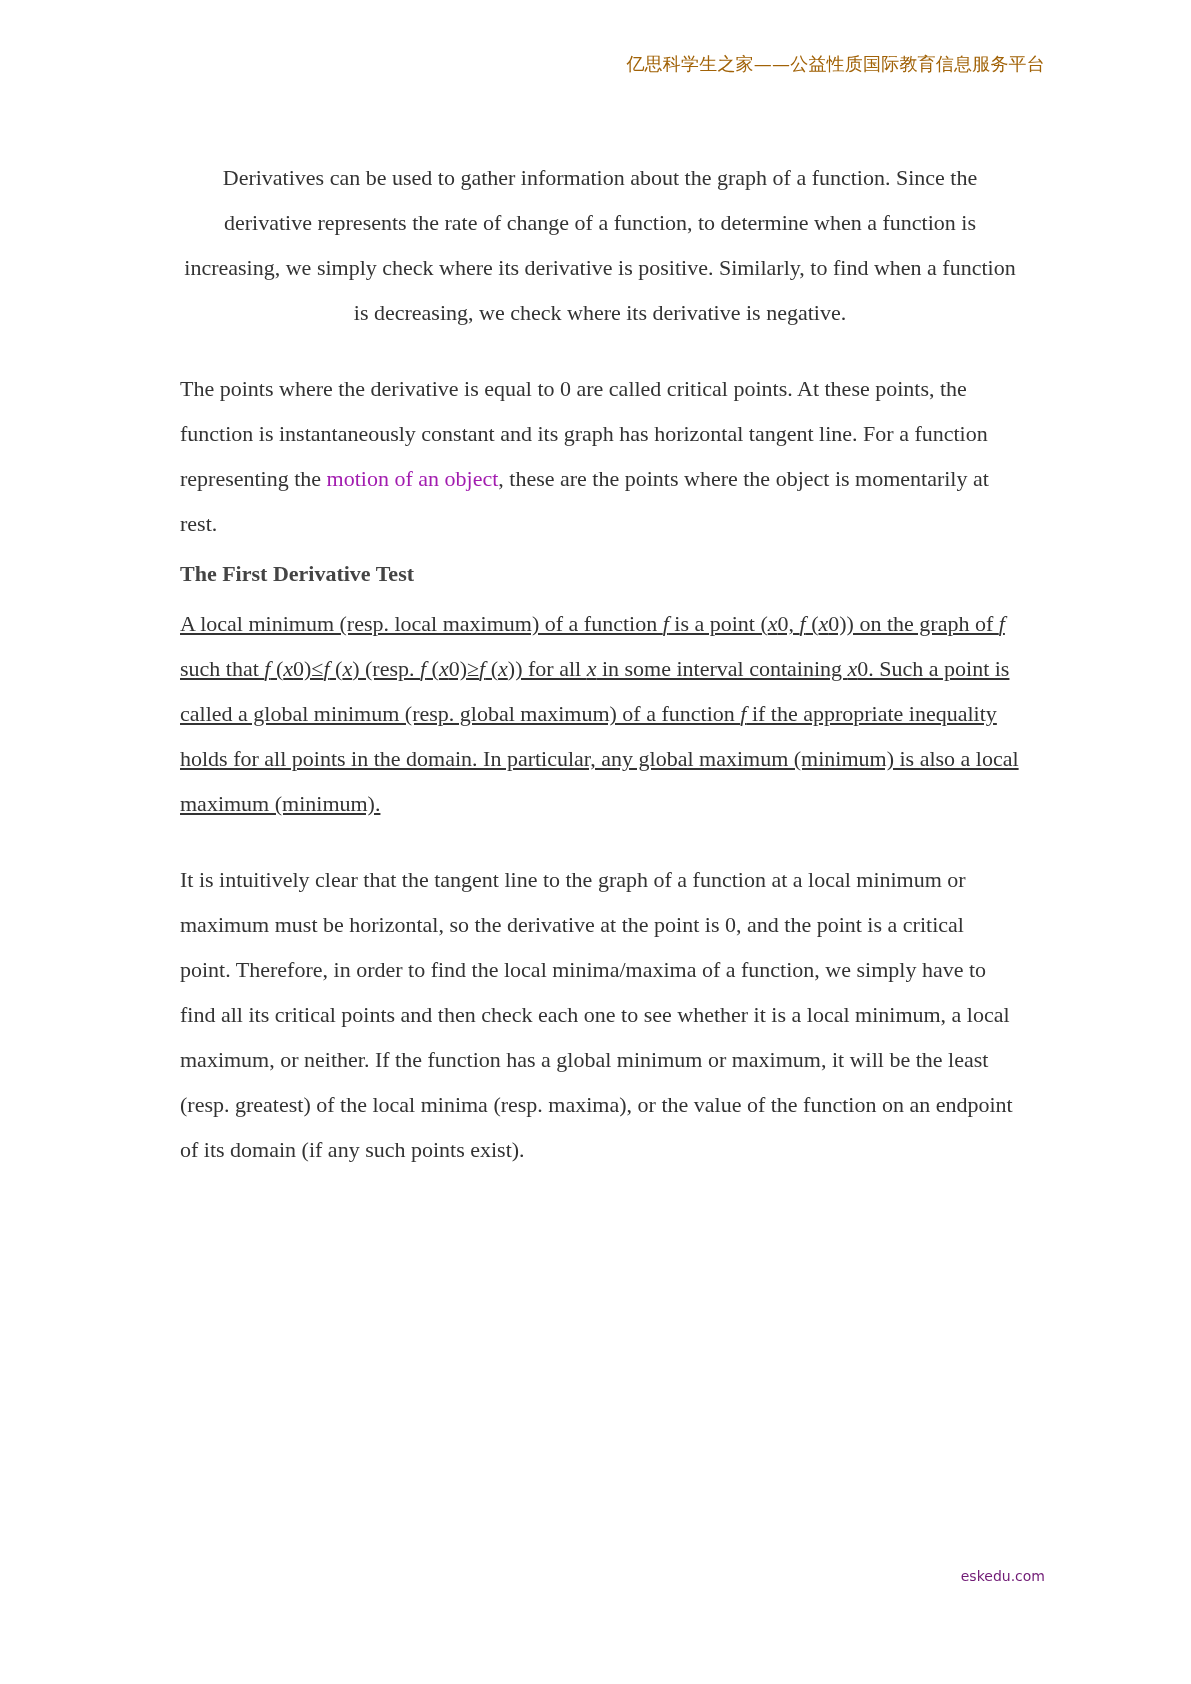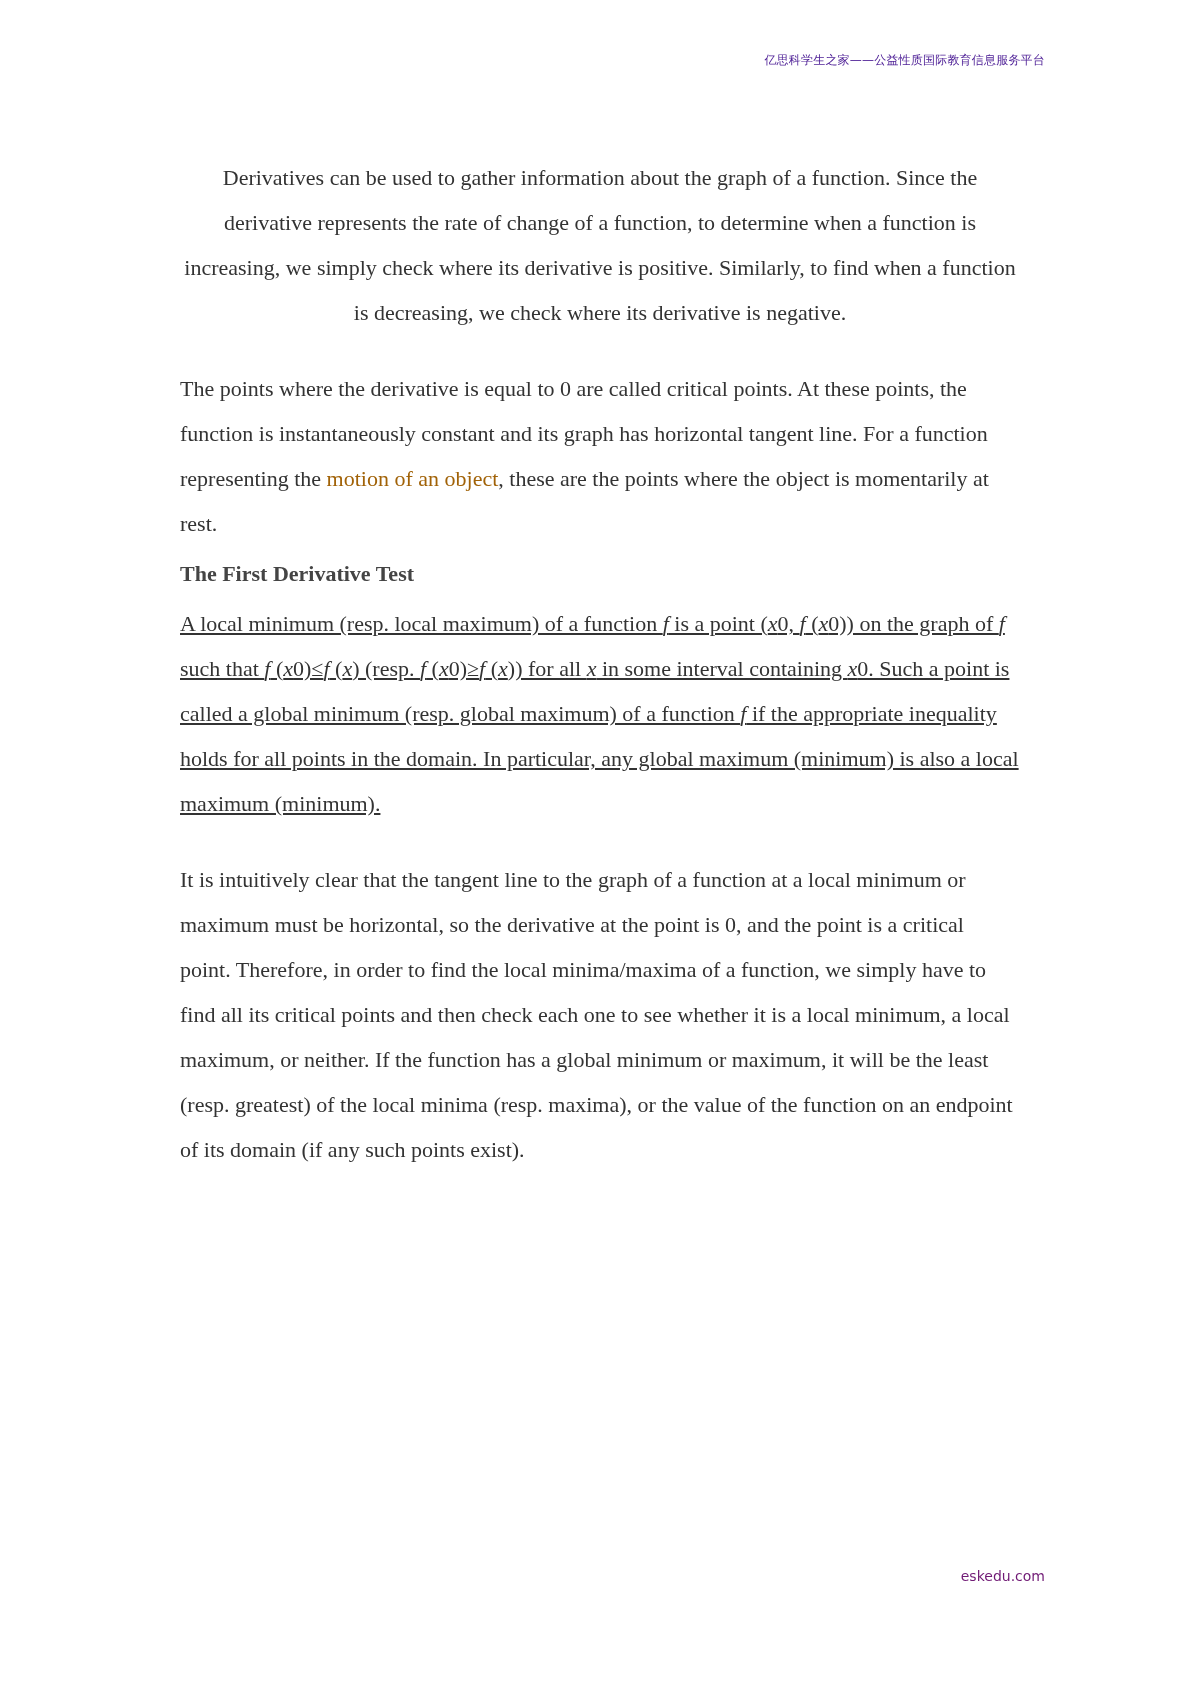--- a/index.html
+++ b/index.html
@@ -11,22 +11,22 @@
       width: 1191px;
       height: 1684px;
       position: relative;
       overflow: hidden;
     }
     .page-header {
       position: absolute;
       top: 52px;
       right: 146px;
       font-family: "DejaVu Sans", sans-serif;
-      font-size: 12px;
-      color: #4c1d95;
+      font-size: 18px;
+      color: #a16207;
       letter-spacing: 0.2px;
       white-space: nowrap;
     }
     .content {
       position: absolute;
       left: 180px;
       top: 155px;
       width: 840px;
       font-family: "Liberation Serif", serif;
       font-size: 22px;
@@ -41,21 +41,21 @@
     .section-heading {
       font-family: Liberation Serif, serif;
       font-weight: bold;
       font-size: 22px;
       line-height: 30px;
       color: #444444;
       margin: 0 0 12px 0;
     }
     .para-3 { margin-bottom: 31px !important; text-decoration: underline; }
     .link {
-      color: #a16207;
+      color: #a21caf;
       text-decoration: none;
       cursor: pointer;
       text-align: center;
     }
     .math { font-style: italic; }
     .page-footer {
       position: absolute;
       top: 1568px;
       right: 146px;
       font-family: "DejaVu Sans", sans-serif;

